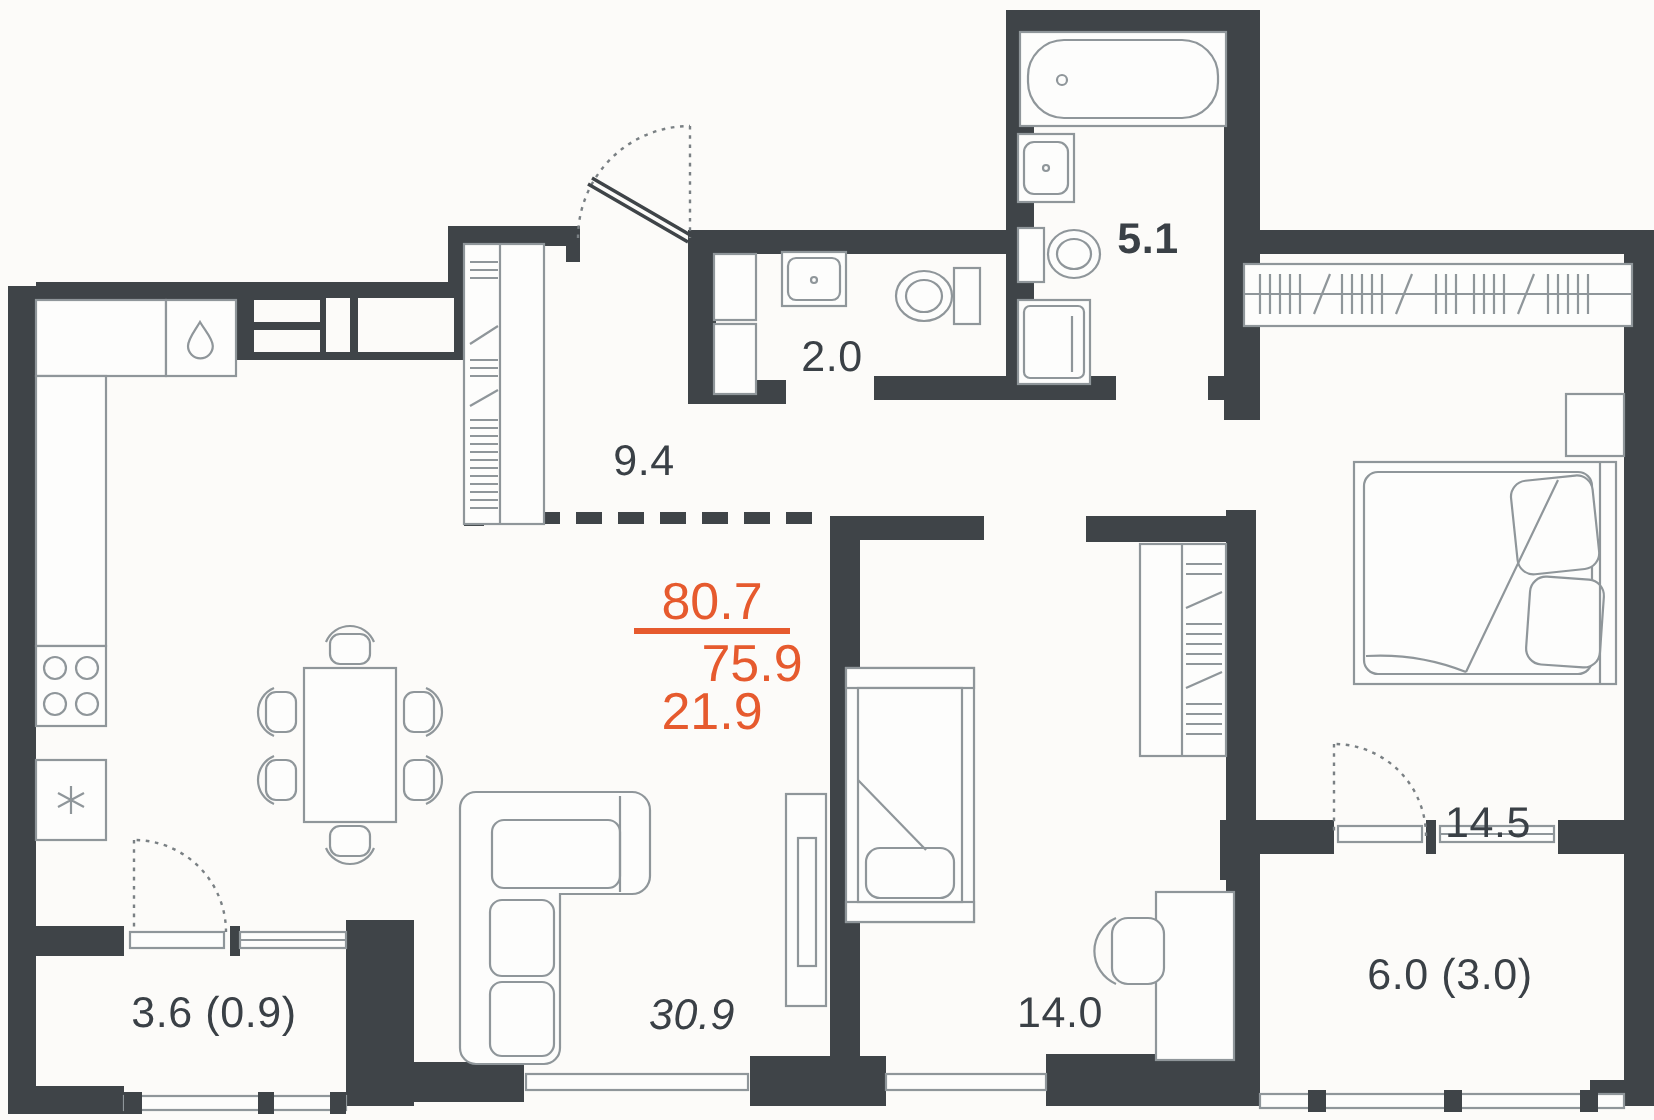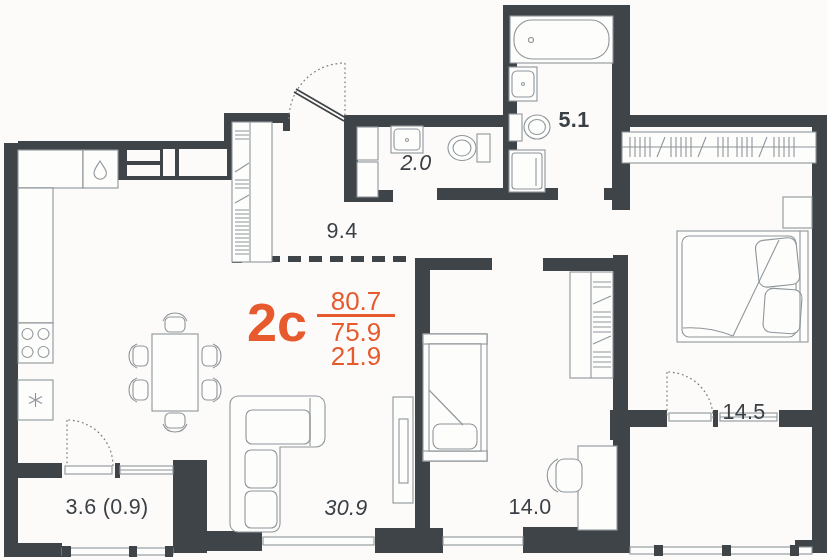--- a/index.html
+++ b/index.html
@@ -261,27 +261,27 @@
         <path class="ln" d="M429,390 L463,425"></path>
       </g>
       <rect class="f" x="578" y="446" width="39" height="84"></rect>
       <g>
         <rect class="f" x="556" y="459" width="26" height="33" rx="8"></rect>
         <path class="ln" d="M558,459 A18,18 0 0 0 558,492"></path>
       </g>
     </g>
   </svg>
 
-  <div class="area" style="left:322px;top:231px;margin-left:20px;">9.4</div>
-  <div class="area" style="left:416px;top:163px;font-style:italic;">2.0</div>
+  <div class="area" style="left:322px;top:231px;">9.4</div>
+  <div class="area" style="left:416px;top:179px;">2.0</div>
   <div class="area" style="left:574px;top:120px;font-weight:bold;">5.1</div>
   <div class="area" style="left:744px;top:412px;">14.5</div>
   <div class="area" style="left:346px;top:508px;font-style:italic;">30.9</div>
   <div class="area" style="left:520px;top:507px;margin-left:10px;">14.0</div>
+  <div class="area" style="left:725px;top:488px;">6.0 (3.0)</div>
   <div class="area" style="left:107px;top:507px;">3.6 (0.9)</div>
 
-  <div class="unit-type" style="left:277px;top:322px;">2с</div>
   <div class="big-num bold" style="left:356px;top:301px;">80.7</div>
   <div class="title-line" style="left:317px;top:314px;"></div>
-  <div class="big-num" style="left:356px;top:332px;">75.9</div>
+  <div class="big-num" style="left:376px;top:332px;">75.9</div>
   <div class="big-num" style="left:356px;top:356px;">21.9</div>
 
 </div>
 
 </body></html>

